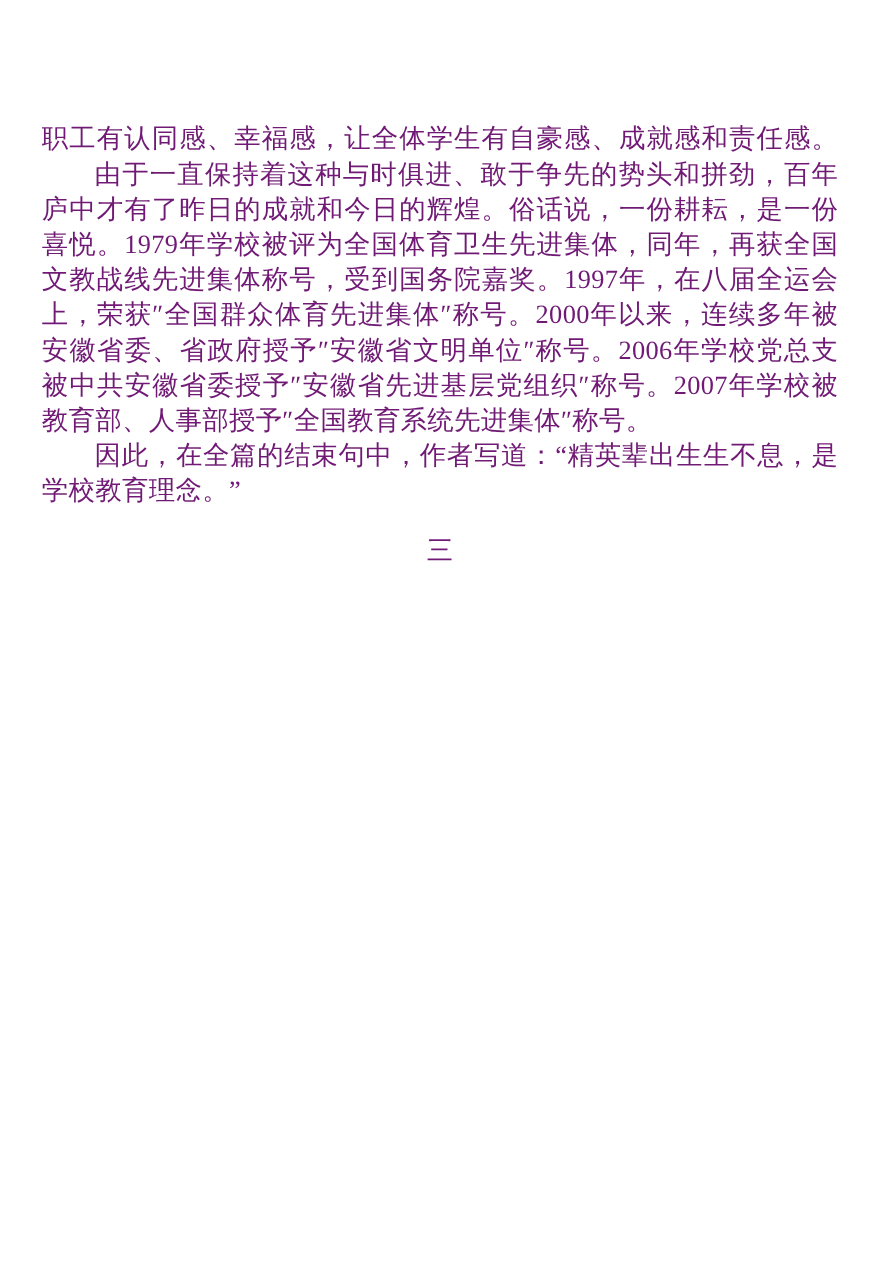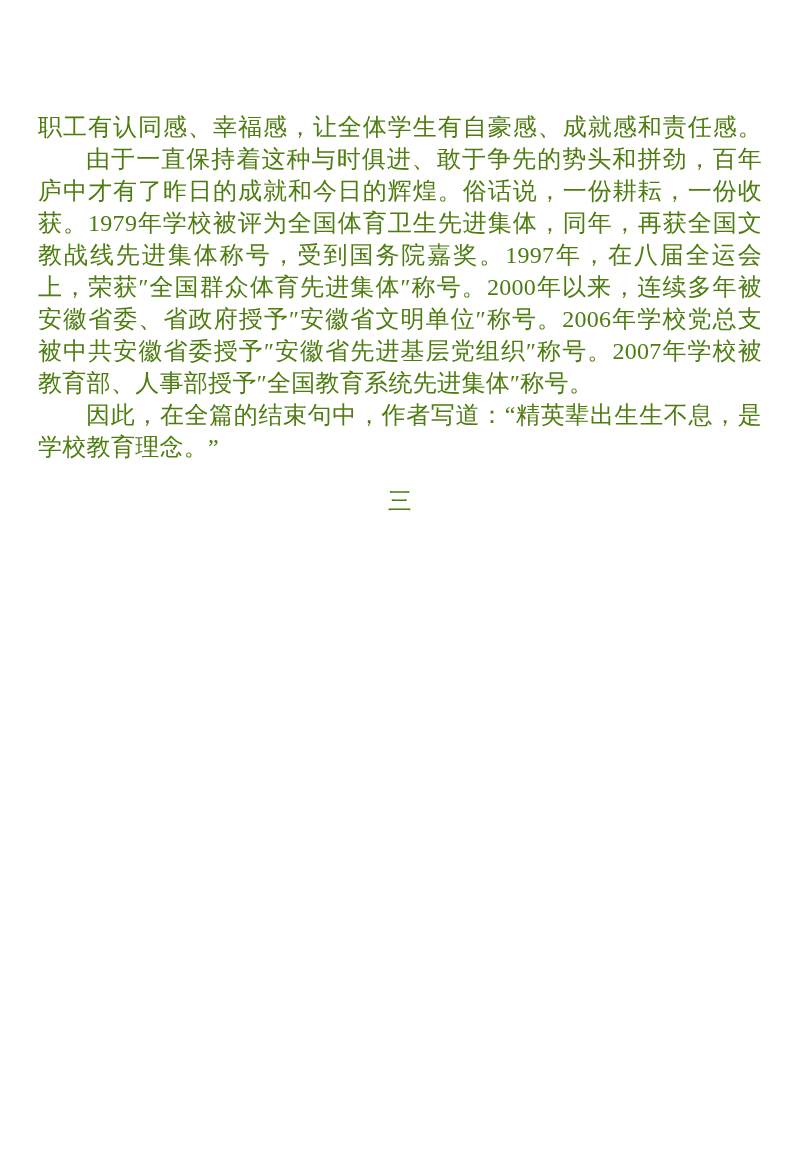--- a/index.html
+++ b/index.html
@@ -14,21 +14,21 @@
   }
   .page {
     box-sizing: border-box;
     width: 800px;
     height: 1160px;
     padding: 111px 38px 0 38px;
     background: #ffffff;
     font-family: "Liberation Serif", "DejaVu Serif", serif;
     font-size: 24px;
     line-height: 32px;
-    color: #4d7c0f;
+    color: #701a75;
     text-align: justify;
   }
   p.para {
     margin: 0;
     text-indent: 2em;
     letter-spacing: 0.3px;
   }
   p.cont {
     text-indent: 0;
     text-align-last: justify;
@@ -49,21 +49,21 @@
     letter-spacing: 0.3px;
   }
 </style>
 </head>
 <body>
 
 <div class="page">
 
   <p class="para cont">职工有认同感、幸福感，让全体学生有自豪感、成就感和责任感。</p>
 
-  <p class="para gap-p2">由于一直保持着这种与时俱进、敢于争先的势头和拼劲，百年庐中才有了昨日的成就和今日的辉煌。俗话说，一份耕耘，一份收获。1979年学校被评为全国体育卫生先进集体，同年，再获全国文教战线先进集体称号，受到国务院嘉奖。1997年，在八届全运会上，荣获″全国群众体育先进集体″称号。2000年以来，连续多年被安徽省委、省政府授予″安徽省文明单位″称号。2006年学校党总支被中共安徽省委授予″安徽省先进基层党组织″称号。2007年学校被教育部、人事部授予″全国教育系统先进集体″称号。</p>
+  <p class="para gap-p2">由于一直保持着这种与时俱进、敢于争先的势头和拼劲，百年庐中才有了昨日的成就和今日的辉煌。俗话说，一份耕耘，是一份喜悦。1979年学校被评为全国体育卫生先进集体，同年，再获全国文教战线先进集体称号，受到国务院嘉奖。1997年，在八届全运会上，荣获″全国群众体育先进集体″称号。2000年以来，连续多年被安徽省委、省政府授予″安徽省文明单位″称号。2006年学校党总支被中共安徽省委授予″安徽省先进基层党组织″称号。2007年学校被教育部、人事部授予″全国教育系统先进集体″称号。</p>
 
   <p class="para gap-p3">因此，在全篇的结束句中，作者写道：“精英辈出生生不息，是学校教育理念。”</p>
 
 
 
   <h2 class="heading">三</h2>
 
 
 </div>
 

